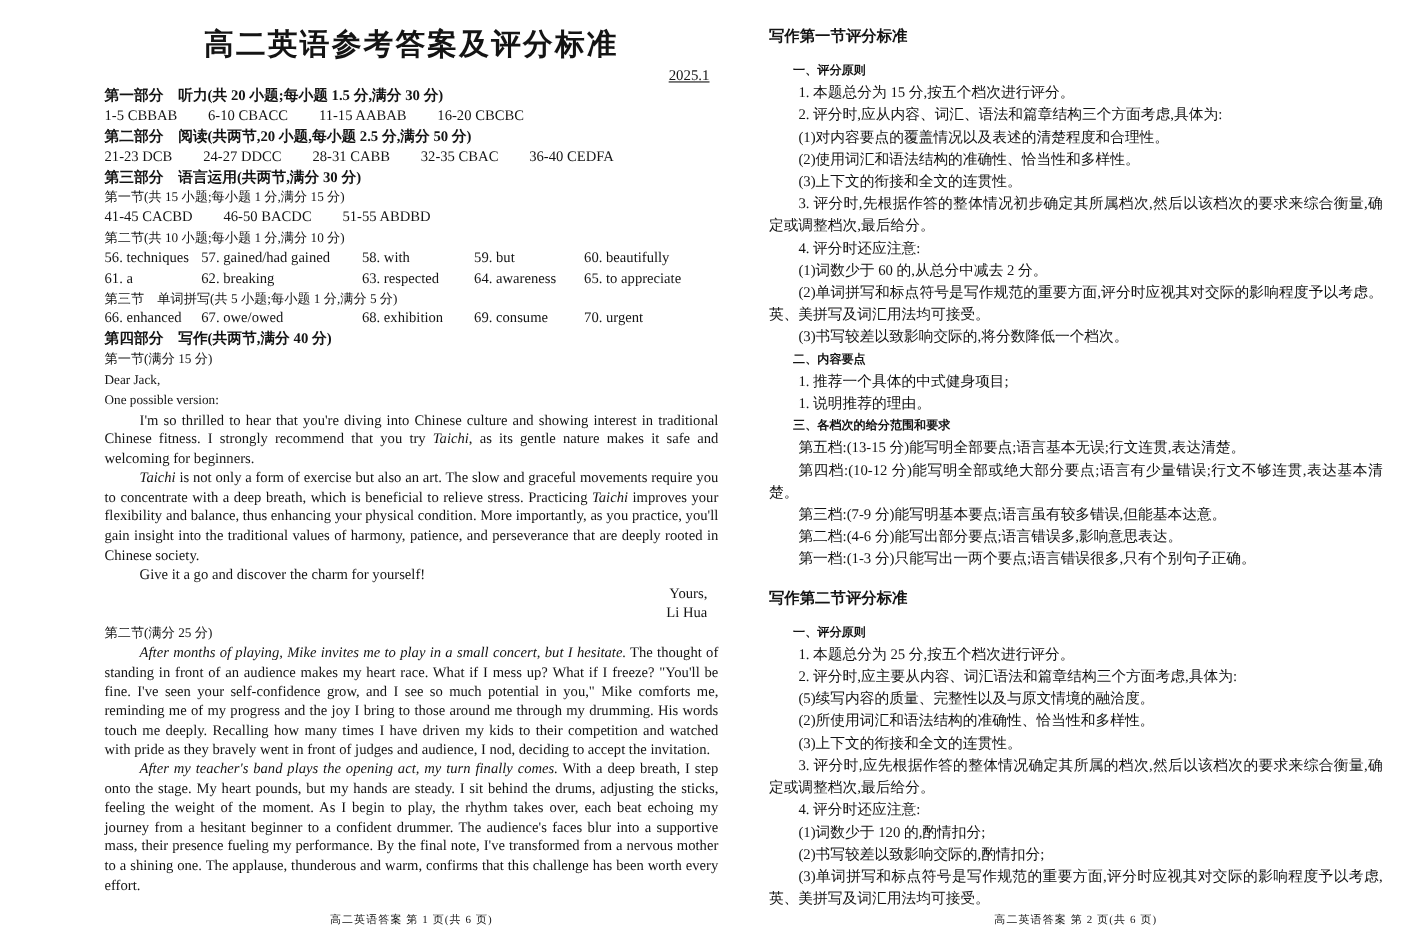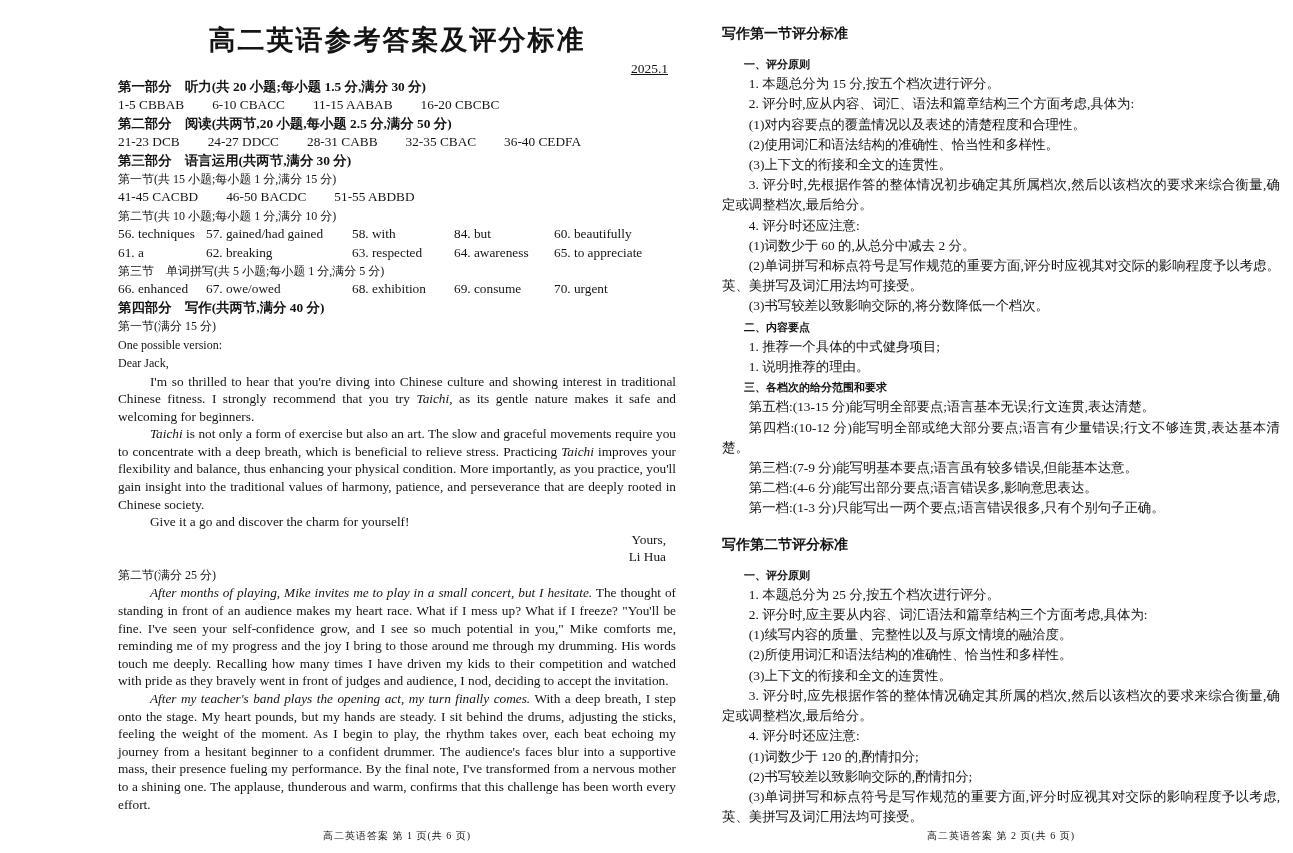--- a/index.html
+++ b/index.html
@@ -11,21 +11,20 @@
     overflow: hidden;
     font-family: "Liberation Serif", "DejaVu Serif", serif;
     color: #141414;
   }
   .page {
     position: absolute;
     top: 24px;
     bottom: 0;
     width: 558px;
     font-size: 13.2px;
-    margin-left: 23px;
   }
   #page1 { left: 95px; }
   #page2 { left: 699px; }
   .blocks { width: 100%; }
 
   
   .b-title {
     font-size: 27px;
     font-weight: bold;
     text-align: center;
@@ -121,42 +120,42 @@
         <div class="b-bold">第二部分　阅读(共两节,20 小题,每小题 2.5 分,满分 50 分)</div>
         <div class="b-answers"><span>21-23 DCB</span><span>24-27 DDCC</span><span>28-31 CABB</span><span>32-35 CBAC</span><span>36-40 CEDFA</span></div>
         <div class="b-bold">第三部分　语言运用(共两节,满分 30 分)</div>
         <div class="b-plain">第一节(共 15 小题;每小题 1 分,满分 15 分)</div>
         <div class="b-answers"><span>41-45 CACBD</span><span>46-50 BACDC</span><span>51-55 ABDBD</span></div>
         <div class="b-plain">第二节(共 10 小题;每小题 1 分,满分 10 分)</div>
         <div class="b-words">
           <span>56. techniques</span>
           <span>57. gained/had gained</span>
           <span>58. with</span>
-          <span>84. but</span>
+          <span>59. but</span>
           <span>60. beautifully</span>
         </div>
         <div class="b-words">
           <span>61. a</span>
           <span>62. breaking</span>
           <span>63. respected</span>
           <span>64. awareness</span>
           <span>65. to appreciate</span>
         </div>
         <div class="b-plain">第三节　单词拼写(共 5 小题;每小题 1 分,满分 5 分)</div>
         <div class="b-words">
           <span>66. enhanced</span>
           <span>67. owe/owed</span>
           <span>68. exhibition</span>
           <span>69. consume</span>
           <span>70. urgent</span>
         </div>
         <div class="b-bold">第四部分　写作(共两节,满分 40 分)</div>
         <div class="b-plain">第一节(满分 15 分)</div>
+        <div class="b-plain">Dear Jack,</div>
         <div class="b-plain">One possible version:</div>
-        <div class="b-plain">Dear Jack,</div>
         <p class="b-para"><span>I'm so thrilled to hear that you're diving into Chinese culture and showing interest in traditional Chinese fitness. I strongly recommend that you try </span><span class="it">Taichi</span><span>, as its gentle nature makes it safe and welcoming for beginners.</span></p>
         <p class="b-para"><span class="it">Taichi</span><span> is not only a form of exercise but also an art. The slow and graceful movements require you to concentrate with a deep breath, which is beneficial to relieve stress. Practicing </span><span class="it">Taichi</span><span> improves your flexibility and balance, thus enhancing your physical condition. More importantly, as you practice, you'll gain insight into the traditional values of harmony, patience, and perseverance that are deeply rooted in Chinese society.</span></p>
         <p class="b-para"><span>Give it a go and discover the charm for yourself!</span></p>
         <div class="b-right">Yours,</div>
         <div class="b-right">Li Hua</div>
         <div class="b-plain">第二节(满分 25 分)</div>
         <p class="b-para"><span class="it">After months of playing, Mike invites me to play in a small concert, but I hesitate.</span><span> The thought of standing in front of an audience makes my heart race. What if I mess up? What if I freeze? "You'll be fine. I've seen your self-confidence grow, and I see so much potential in you," Mike comforts me, reminding me of my progress and the joy I bring to those around me through my drumming. His words touch me deeply. Recalling how many times I have driven my kids to their competition and watched with pride as they bravely went in front of judges and audience, I nod, deciding to accept the invitation.</span></p>
         <p class="b-para"><span class="it">After my teacher's band plays the opening act, my turn finally comes.</span><span> With a deep breath, I step onto the stage. My heart pounds, but my hands are steady. I sit behind the drums, adjusting the sticks, feeling the weight of the moment. As I begin to play, the rhythm takes over, each beat echoing my journey from a hesitant beginner to a confident drummer. The audience's faces blur into a supportive mass, their presence fueling my performance. By the final note, I've transformed from a nervous mother to a shining one. The applause, thunderous and warm, confirms that this challenge has been worth every effort.</span></p>
       </div>
     <div class="footer">高二英语答案 第 1 页(共 6 页)</div>
@@ -181,21 +180,21 @@
         <div class="b-h2">三、各档次的给分范围和要求</div>
         <div class="b-cpara">第五档:(13-15 分)能写明全部要点;语言基本无误;行文连贯,表达清楚。</div>
         <div class="b-cpara">第四档:(10-12 分)能写明全部或绝大部分要点;语言有少量错误;行文不够连贯,表达基本清楚。</div>
         <div class="b-cpara">第三档:(7-9 分)能写明基本要点;语言虽有较多错误,但能基本达意。</div>
         <div class="b-cpara">第二档:(4-6 分)能写出部分要点;语言错误多,影响意思表达。</div>
         <div class="b-cpara">第一档:(1-3 分)只能写出一两个要点;语言错误很多,只有个别句子正确。</div>
         <div class="b-h1">写作第二节评分标准</div>
         <div class="b-h2">一、评分原则</div>
         <div class="b-cpara">1. 本题总分为 25 分,按五个档次进行评分。</div>
         <div class="b-cpara">2. 评分时,应主要从内容、词汇语法和篇章结构三个方面考虑,具体为:</div>
-        <div class="b-cpara">(1)续写内容的质量、完整性以及与原文情境的融洽度。</div>
+        <div class="b-cpara">(5)续写内容的质量、完整性以及与原文情境的融洽度。</div>
         <div class="b-cpara">(2)所使用词汇和语法结构的准确性、恰当性和多样性。</div>
         <div class="b-cpara">(3)上下文的衔接和全文的连贯性。</div>
         <div class="b-cpara">3. 评分时,应先根据作答的整体情况确定其所属的档次,然后以该档次的要求来综合衡量,确定或调整档次,最后给分。</div>
         <div class="b-cpara">4. 评分时还应注意:</div>
         <div class="b-cpara">(1)词数少于 120 的,酌情扣分;</div>
         <div class="b-cpara">(2)书写较差以致影响交际的,酌情扣分;</div>
         <div class="b-cpara">(3)单词拼写和标点符号是写作规范的重要方面,评分时应视其对交际的影响程度予以考虑,英、美拼写及词汇用法均可接受。</div>
       </div>
     <div class="footer">高二英语答案 第 2 页(共 6 页)</div>
   </div>

